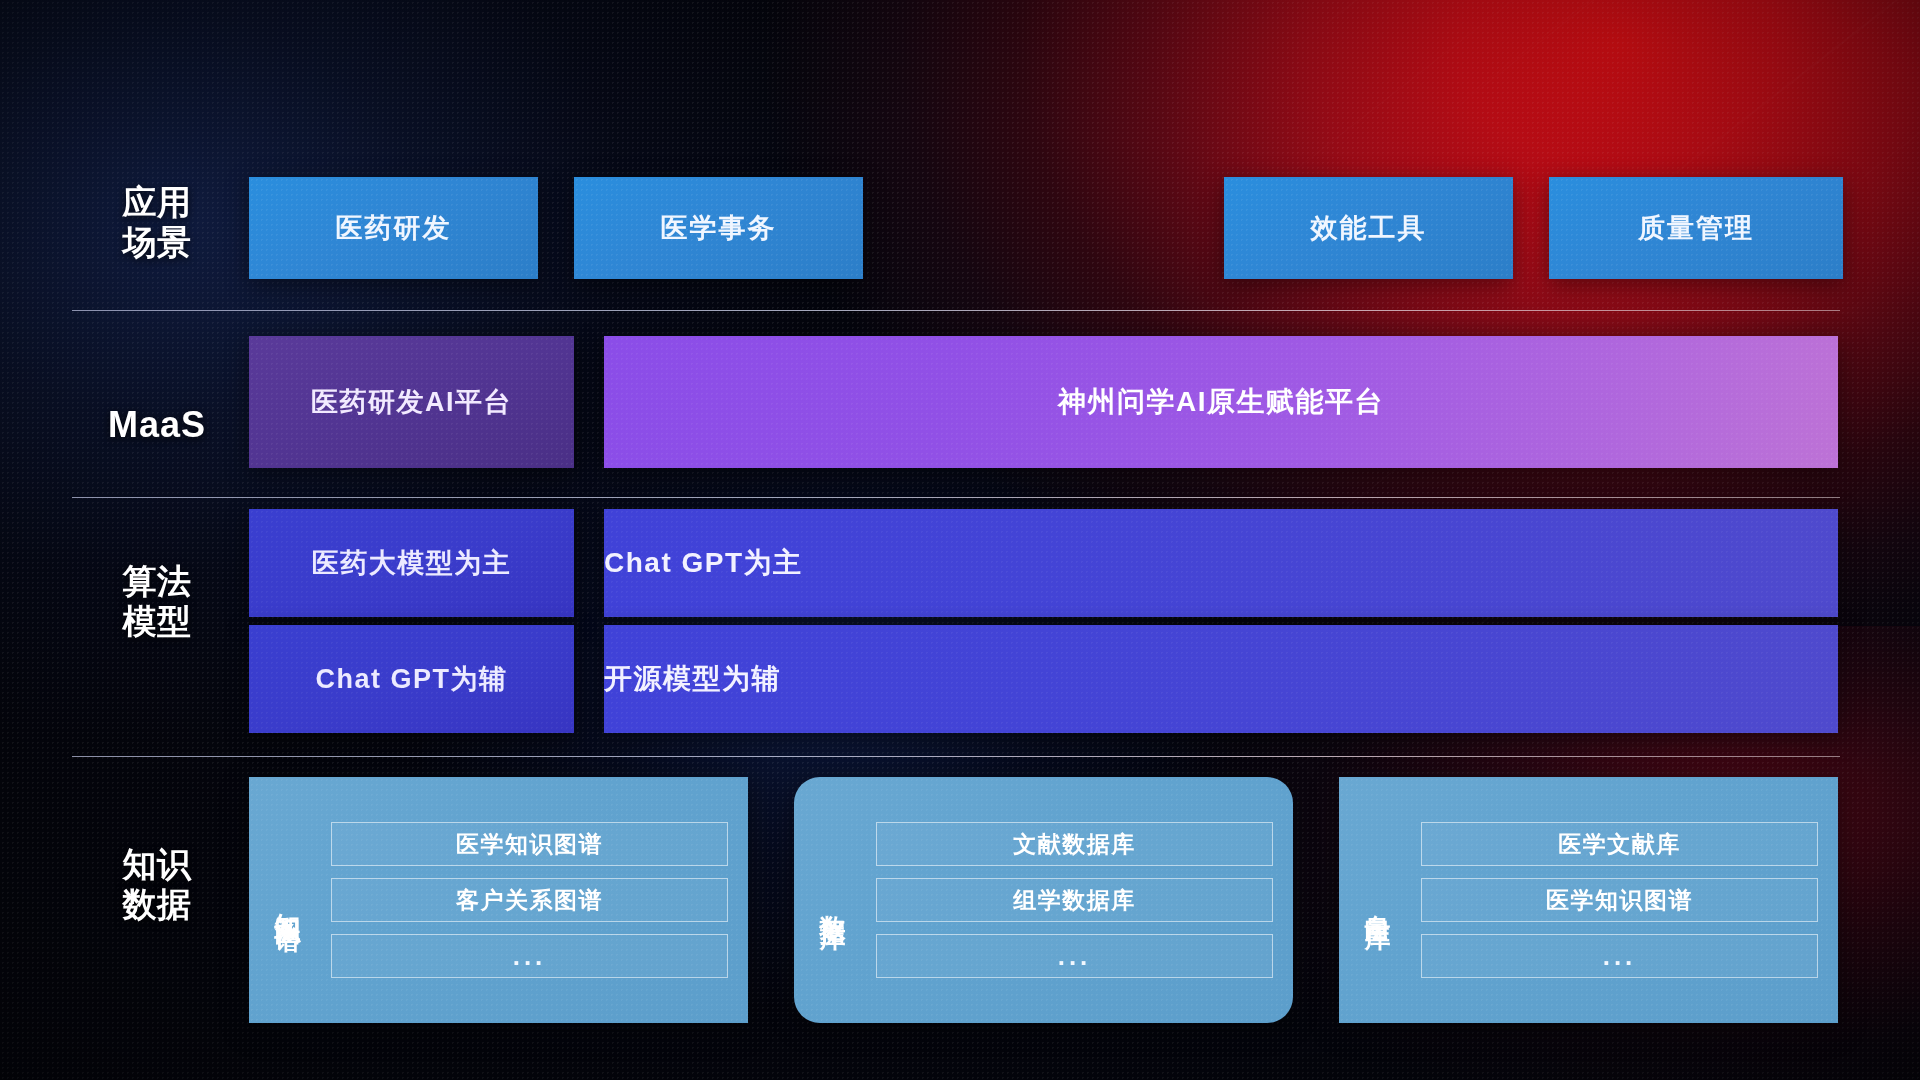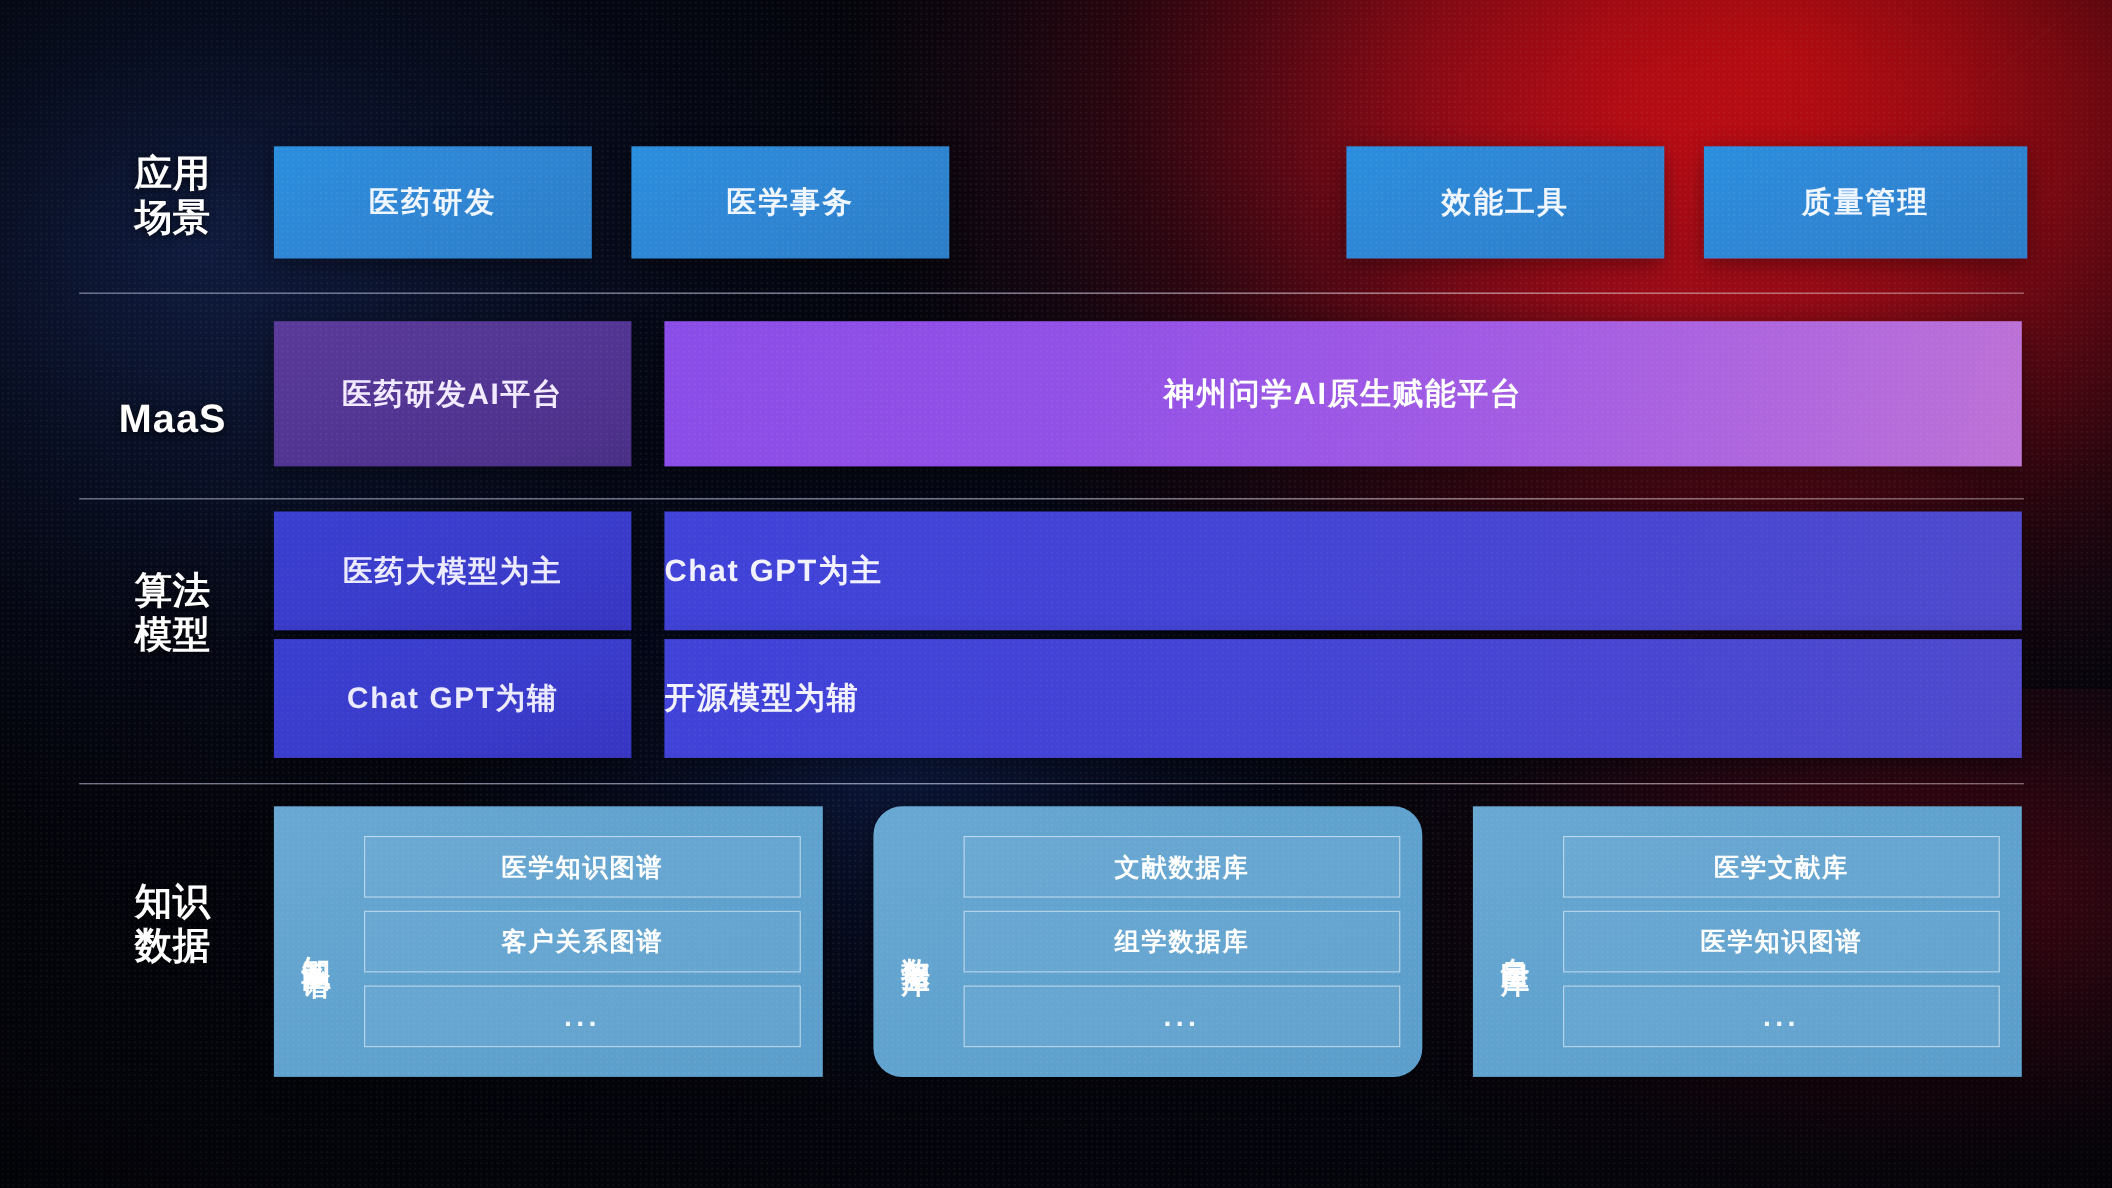--- a/index.html
+++ b/index.html
@@ -52,21 +52,21 @@
     background:linear-gradient(90deg,rgba(255,255,255,0) 0%,rgba(255,255,255,.30) 45%,rgba(255,255,255,0) 100%);
   }
   #bg .dots{
     position:absolute; inset:0; opacity:.22;
     background-image:radial-gradient(rgba(255,255,255,.30) 1px, rgba(0,0,0,0) 1px);
     background-size:5px 5px;
     mix-blend-mode:screen;
   }
 
   
-  #stage{ position:absolute; inset:0; z-index:3; }
+  #stage{ position:absolute; inset:0; z-index:3;margin-top:44px; }
   .rowlabel{
     position:absolute; left:72px; width:170px;
     color:#ffffff; font-weight:bold; text-align:center;
     letter-spacing:.5px; line-height:1.18;
     text-shadow:0 2px 8px rgba(0,0,0,.8);
   }
   .rowlabel .ln{ display:block; }
 
   .divider{
     position:absolute; left:72px; width:1768px; height:1px;
@@ -164,21 +164,21 @@
     letter-spacing:4px;
     padding:6px 0;
   }
   .kg-items{
     position:relative; z-index:2;
     flex:1 1 auto; display:flex; flex-direction:column;
     justify-content:center; gap:12px;
     padding:18px 20px 18px 6px;
   }
   .kg-item{
-    height:56px;
+    height:44px;
     border:1px solid rgba(255,255,255,.55);
     display:flex; align-items:center; justify-content:center;
     color:#ffffff; font-weight:bold; font-size:23px; letter-spacing:1.5px;
     background:rgba(255,255,255,.045);
   }
   .kg-item.dots-item{ font-size:26px; letter-spacing:4px; color:#f2f8ff; }
 </style>
 </head>
 <body>
 

